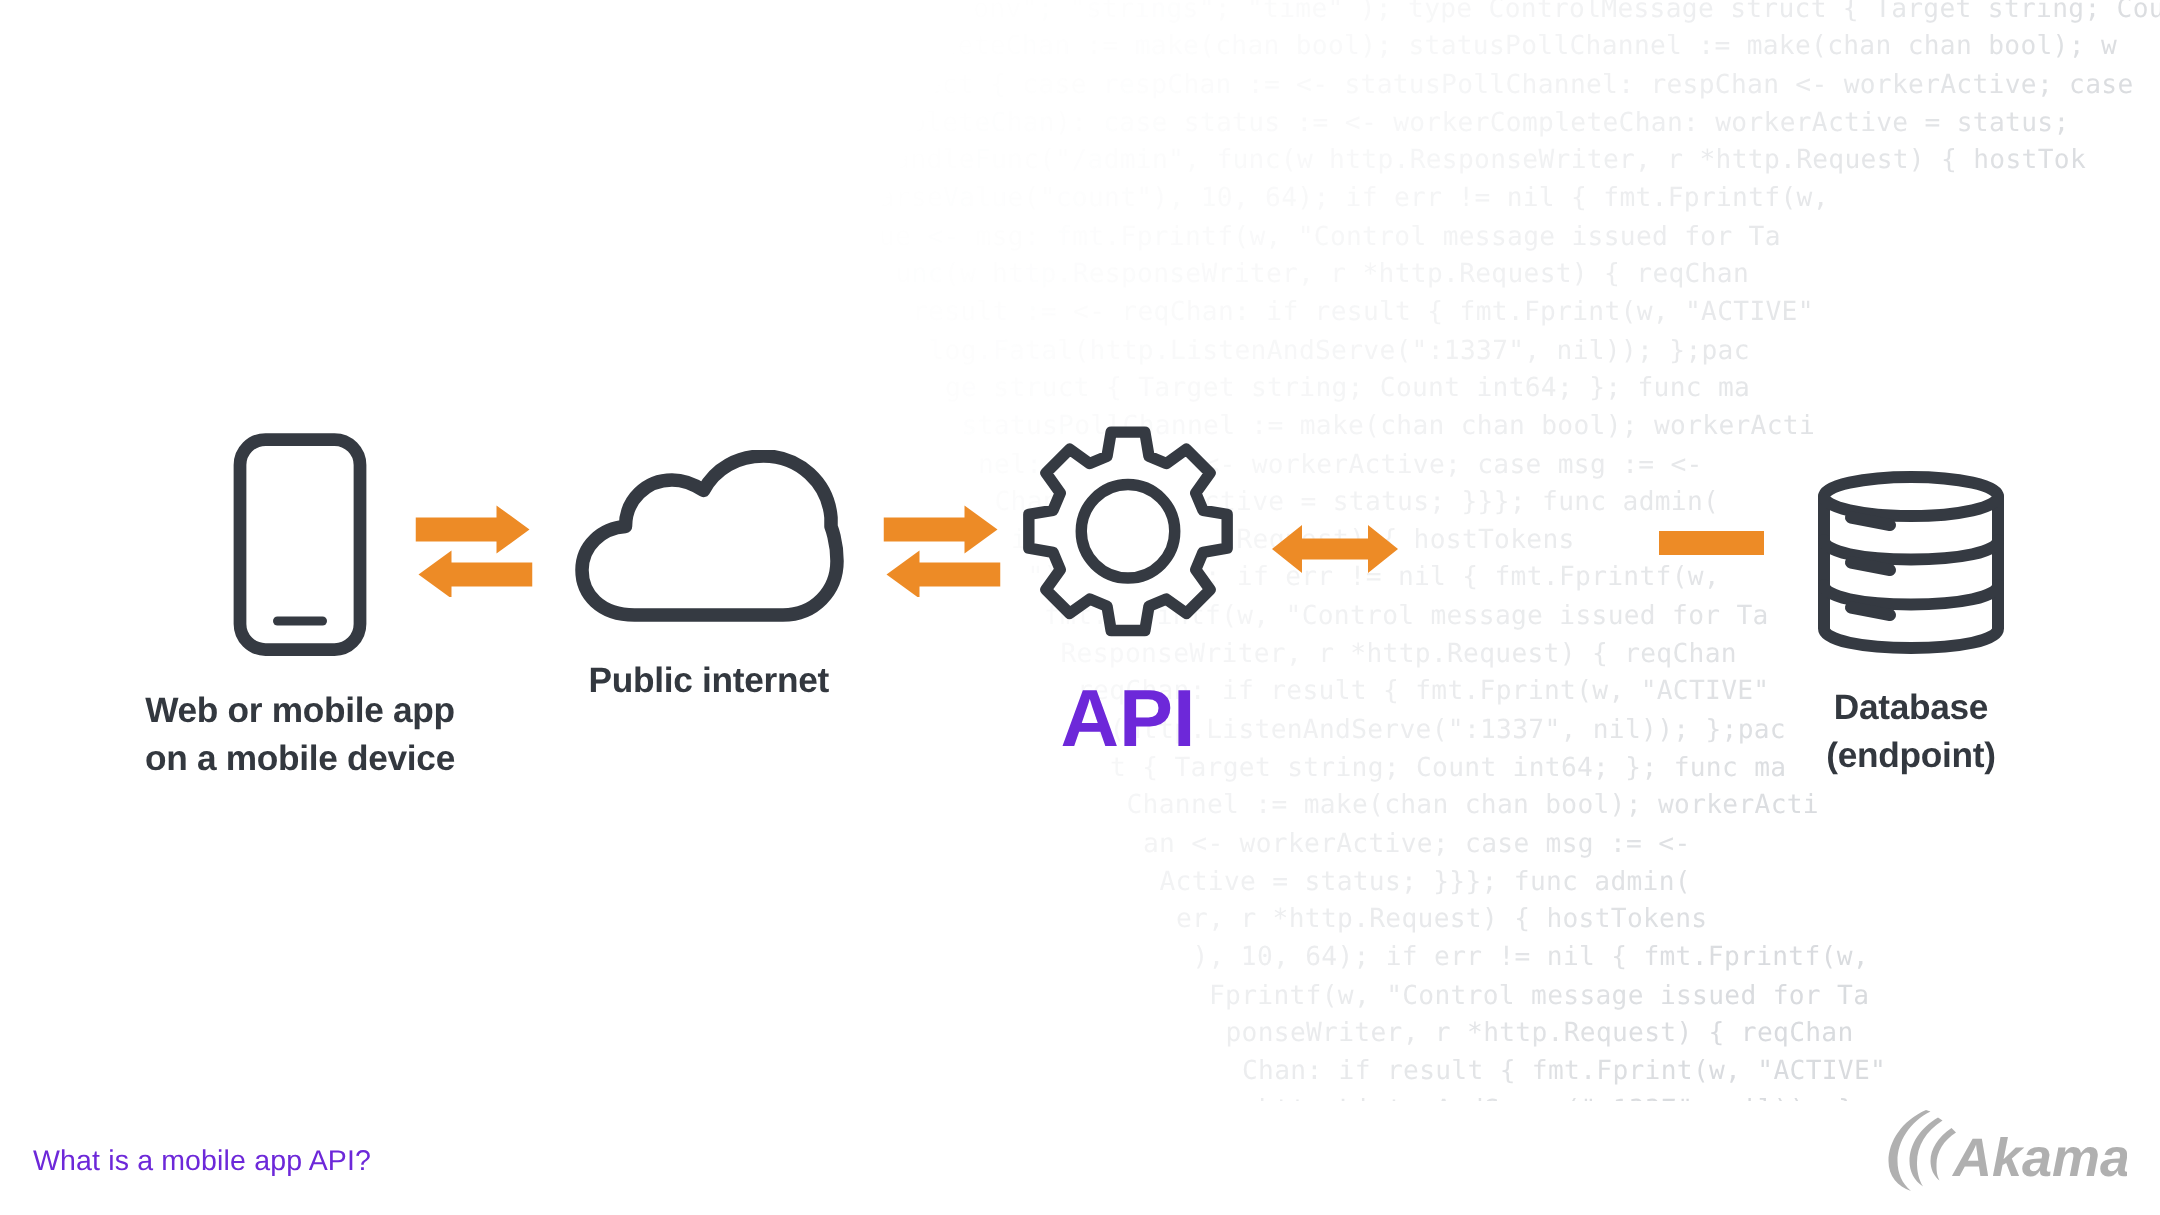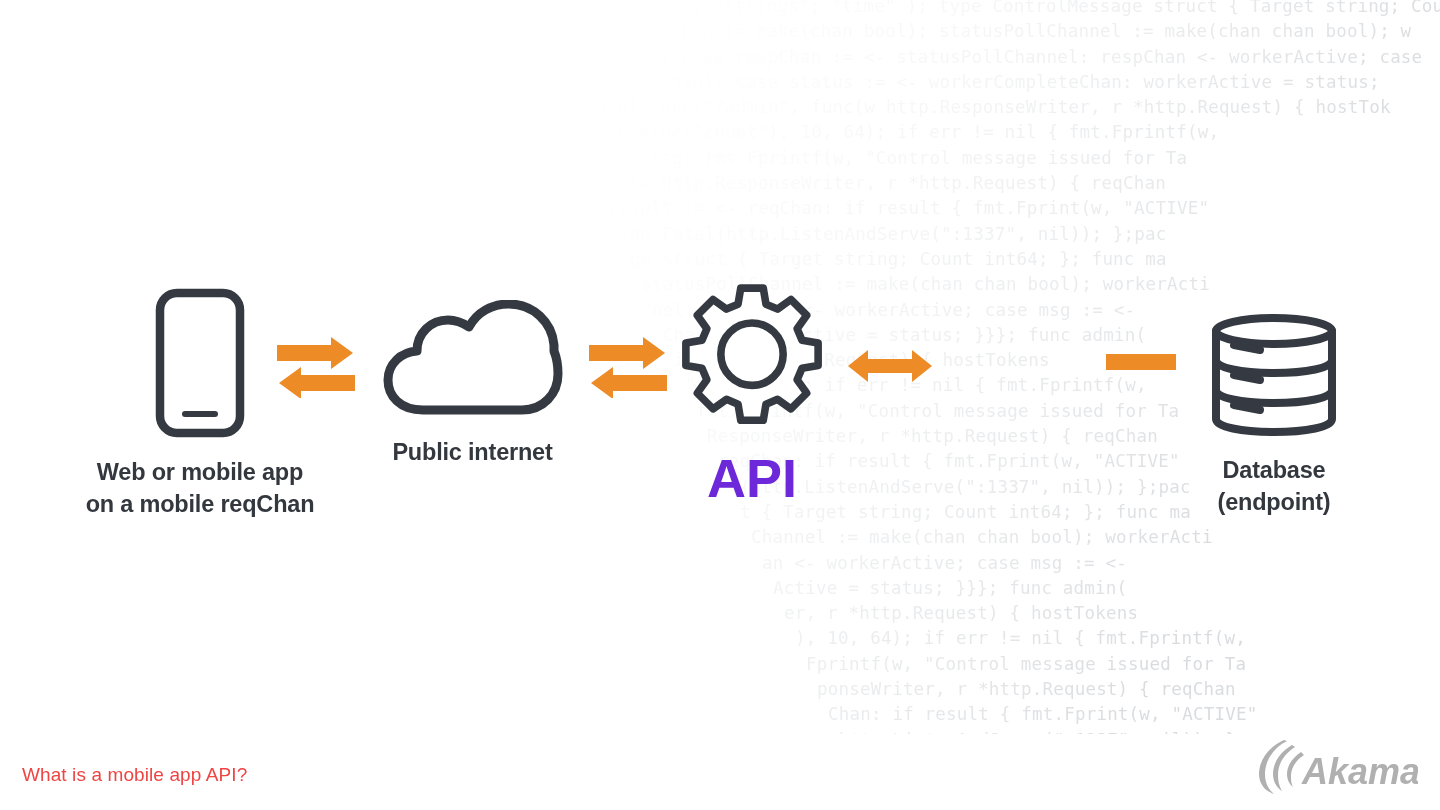--- a/index.html
+++ b/index.html
@@ -83,21 +83,21 @@
   .connector {
     position: absolute;
   }
 
   
   #footer-title {
     position: absolute;
     left: 22px;
     top: 764px;
     font-size: 19px;
-    color: #ef4444;
+    color: #6d28d9;
     letter-spacing: 0.1px;
   }
   #akamai-logo {
     position: absolute;
     right: 22px;
     top: 734px;
     width: 160px;
     height: 62px;
   }
 </style>
@@ -109,21 +109,21 @@
   <div id="code-bg"><span class="cl" style="padding-left: 520px;">http"; "strconv"; "strings"; "time" ); type ControlMessage struct { Target string; Cou</span><span class="cl" style="padding-left: 531px;">orkerCompleteChan := make(chan bool); statusPollChannel := make(chan chan bool); w</span><span class="cl" style="padding-left: 542px;">d { select { case respChan := &lt;- statusPollChannel: respChan &lt;- workerActive; case </span><span class="cl" style="padding-left: 553px;">erCompleteChan): case status := &lt;- workerCompleteChan: workerActive = status;</span><span class="cl" style="padding-left: 564px;">c.HandleFunc("/admin", func(w http.ResponseWriter, r *http.Request) { hostTok</span><span class="cl" style="padding-left: 575px;">ParseValue("count"), 10, 64); if err != nil { fmt.Fprintf(w,</span><span class="cl" style="padding-left: 586px;">ue &lt;- msg: fmt.Fprintf(w, "Control message issued for Ta</span><span class="cl" style="padding-left: 597px;">unc(w http.ResponseWriter, r *http.Request) { reqChan</span><span class="cl" style="padding-left: 608px;">result := &lt;- reqChan: if result { fmt.Fprint(w, "ACTIVE"</span><span class="cl" style="padding-left: 619px;">log.Fatal(http.ListenAndServe(":1337", nil)); };pac</span><span class="cl" style="padding-left: 630px;">ge struct { Target string; Count int64; }; func ma</span><span class="cl" style="padding-left: 641px;">statusPollChannel := make(chan chan bool); workerActi</span><span class="cl" style="padding-left: 652px;">nel: respChan &lt;- workerActive; case msg := &lt;-</span><span class="cl" style="padding-left: 663px;">Chan: workerActive = status; }}}; func admin(</span><span class="cl" style="padding-left: 674px;">iter, r *http.Request) { hostTokens</span><span class="cl" style="padding-left: 685px;">"), 10, 64); if err != nil { fmt.Fprintf(w,</span><span class="cl" style="padding-left: 696px;">fmt.Fprintf(w, "Control message issued for Ta</span><span class="cl" style="padding-left: 707px;">ResponseWriter, r *http.Request) { reqChan</span><span class="cl" style="padding-left: 718px;">reqChan: if result { fmt.Fprint(w, "ACTIVE"</span><span class="cl" style="padding-left: 729px;">l(http.ListenAndServe(":1337", nil)); };pac</span><span class="cl" style="padding-left: 740px;">t { Target string; Count int64; }; func ma</span><span class="cl" style="padding-left: 751px;">Channel := make(chan chan bool); workerActi</span><span class="cl" style="padding-left: 762px;">an &lt;- workerActive; case msg := &lt;-</span><span class="cl" style="padding-left: 773px;">Active = status; }}}; func admin(</span><span class="cl" style="padding-left: 784px;">er, r *http.Request) { hostTokens</span><span class="cl" style="padding-left: 795px;">), 10, 64); if err != nil { fmt.Fprintf(w,</span><span class="cl" style="padding-left: 806px;">Fprintf(w, "Control message issued for Ta</span><span class="cl" style="padding-left: 817px;">ponseWriter, r *http.Request) { reqChan</span><span class="cl" style="padding-left: 828px;">Chan: if result { fmt.Fprint(w, "ACTIVE"</span><span class="cl" style="padding-left: 839px;">http.ListenAndServe(":1337", nil)); };pac</span></div>
 
   <div class="node" style="left:40px; top:288px; width:320px;">
     <span class="glyph">
       <svg width="90" height="150" viewBox="0 0 90 150" fill="none">
         <rect x="5" y="5" width="80" height="140" rx="17" ry="17" stroke="#353a42" stroke-width="8.5" fill="#ffffff"></rect>
         <line x1="30" y1="126" x2="60" y2="126" stroke="#353a42" stroke-width="6" stroke-linecap="round"></line>
       </svg>
     </span>
     <div class="caption">Web or mobile app
-on a mobile reqChan</div>
+on a mobile device</div>
   </div>
 
   <div class="connector" style="left:277px; top:336px;">
     <svg width="78" height="62" viewBox="0 0 78 62">
       <path d="M0 9 L54 9 L54 1 L76 17 L54 33 L54 25 L0 25 Z" fill="#ed8b26"></path>
       <path d="M78 39 L24 39 L24 31 L2 47 L24 63 L24 55 L78 55 Z" fill="#ed8b26"></path>
     </svg>
   </div>
 
   <div class="node" style="left:355px; top:300px; width:235px;">

